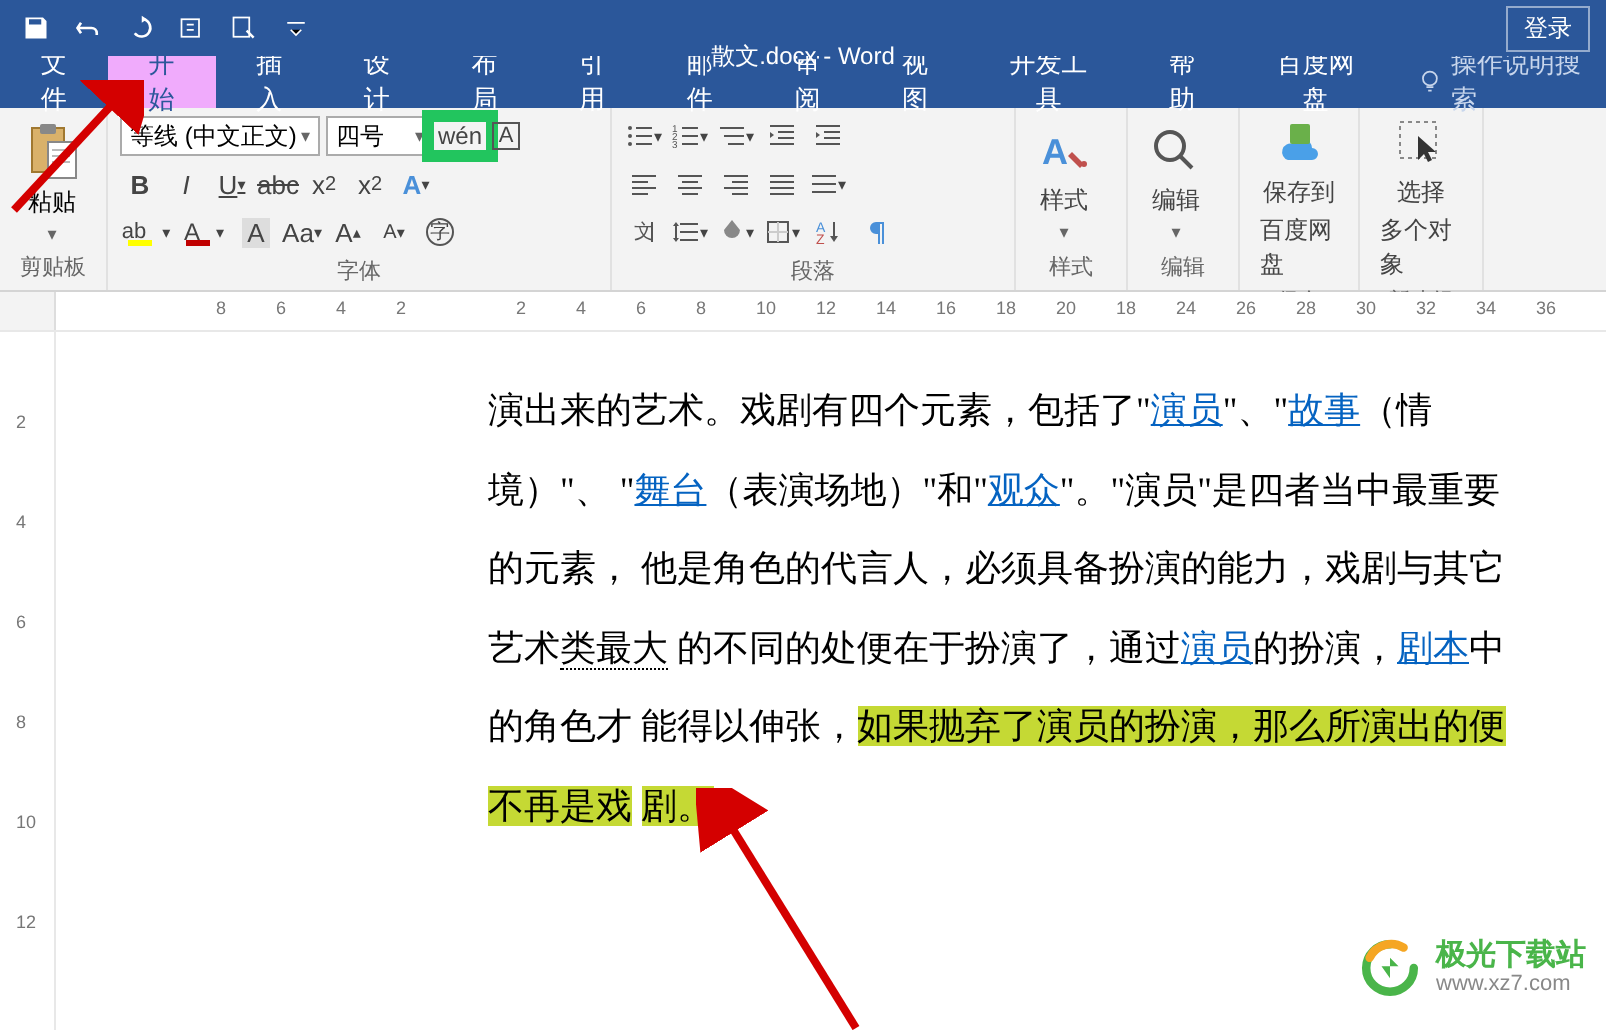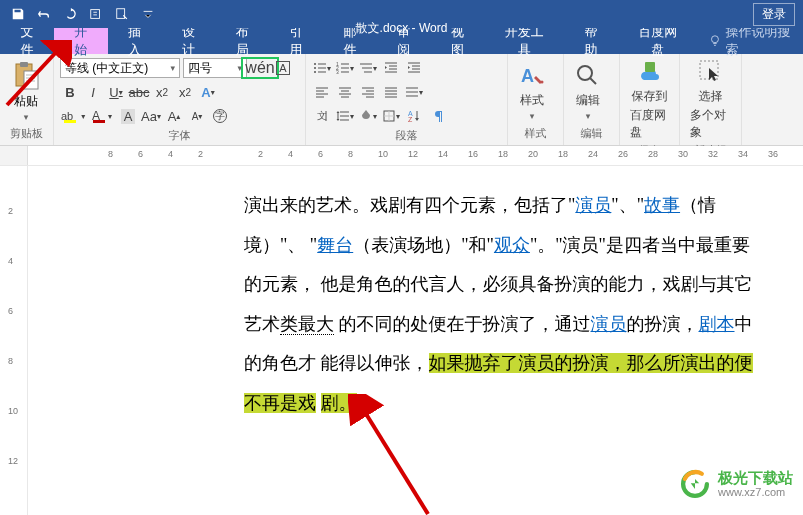--- a/index.html
+++ b/index.html
@@ -32,32 +32,32 @@
 .paste-btn { width: 44px; display: flex; flex-direction: column; align-items: center; gap: 2px; cursor: pointer; }
 .paste-icon { width: 28px; height: 30px; }
 .small-drop { font-size: 9px; color: #666; }
 
 
 .font-group { width: 252px; }
 .font-rows { display: flex; flex-direction: column; gap: 4px; width: 100%; padding: 2px; }
 .row { display: flex; align-items: center; gap: 3px; }
 .combo { border: 1px solid #ababab; background: #fff; height: 20px; display: flex; align-items: center; padding: 0 4px; font-size: 12px; }
 .combo .arr { margin-left: auto; font-size: 9px; color: #666; }
-.font-name { width: 120px; }
-.font-size { width: 64px; }
+.font-name { width: 100px; }
+.font-size { width: 54px; }
 .rb-btn { width: 20px; height: 20px; border: 1px solid transparent; display: flex; align-items: center; justify-content: center; cursor: pointer; color: #444; font-size: 13px; }
 .rb-btn.bold { font-weight: bold; }
 .rb-btn.italic { font-style: italic; }
 .rb-btn.under { text-decoration: underline; }
 .rb-btn.strike { text-decoration: line-through; }
 .sup { font-size: 10px; }
 .highlight-btn { width: 26px; position: relative; }
 .hl-bar { position: absolute; bottom: 2px; left: 3px; width: 12px; height: 3px; background: #ffff00; }
 .fc-bar { position: absolute; bottom: 2px; left: 3px; width: 12px; height: 3px; background: #c00000; }
-.wen { border: 2px solid #22c55e; font-size: 16px; padding: 0 2px; }
+.wen { border: 6px solid #22c55e; font-size: 12px; padding: 0 2px; }
 
 
 .para-group { width: 202px; }
 
 
 .styles-group { width: 56px; }
 .big-btn { display: flex; flex-direction: column; align-items: center; gap: 2px; cursor: pointer; padding: 2px 6px; }
 .big-btn .ic { width: 28px; height: 28px; display: flex; align-items: center; justify-content: center; }
 .big-btn .lbl { font-size: 12px; color: #444; }
 

